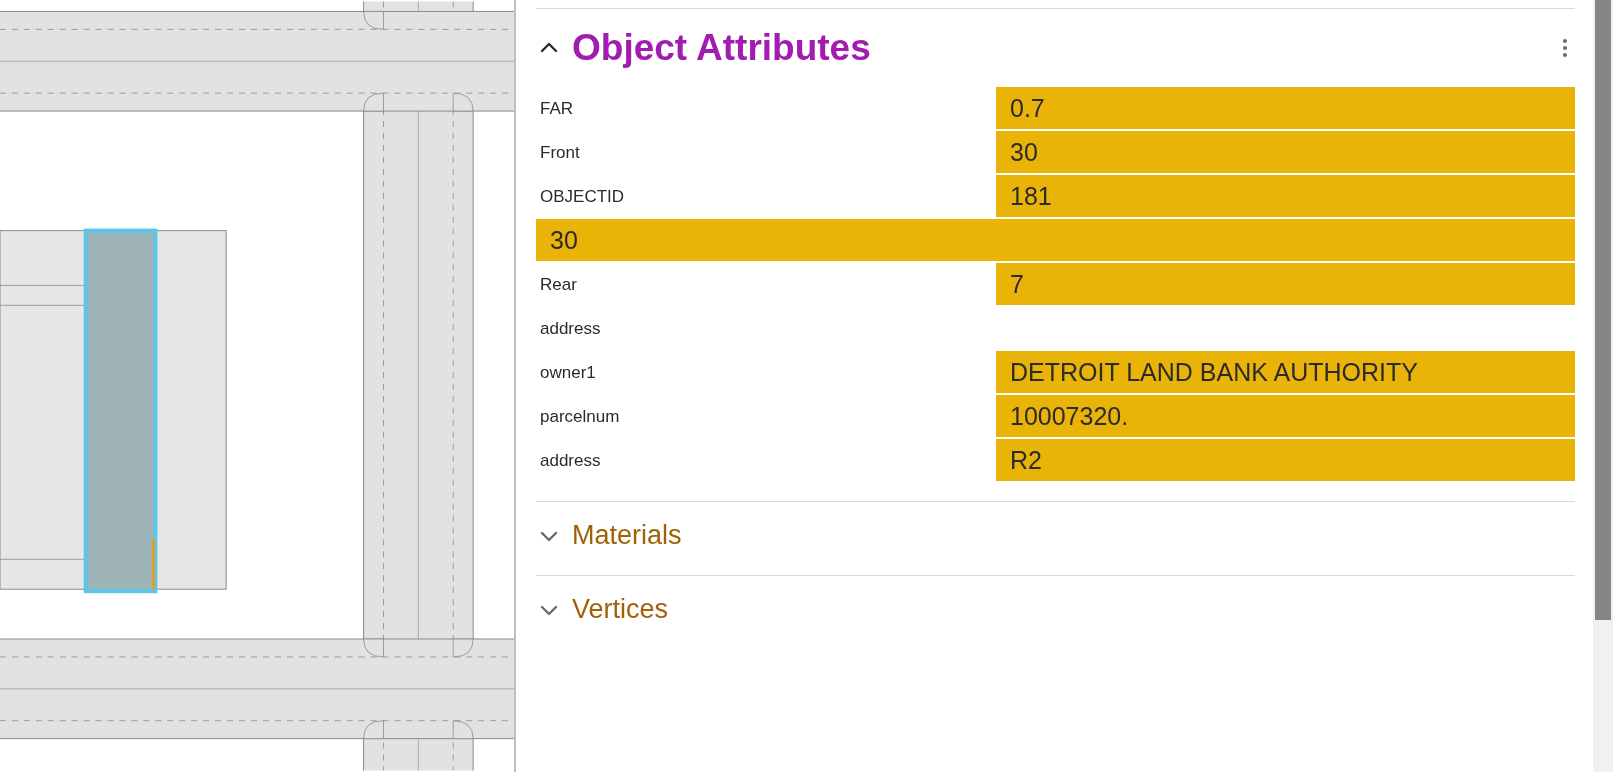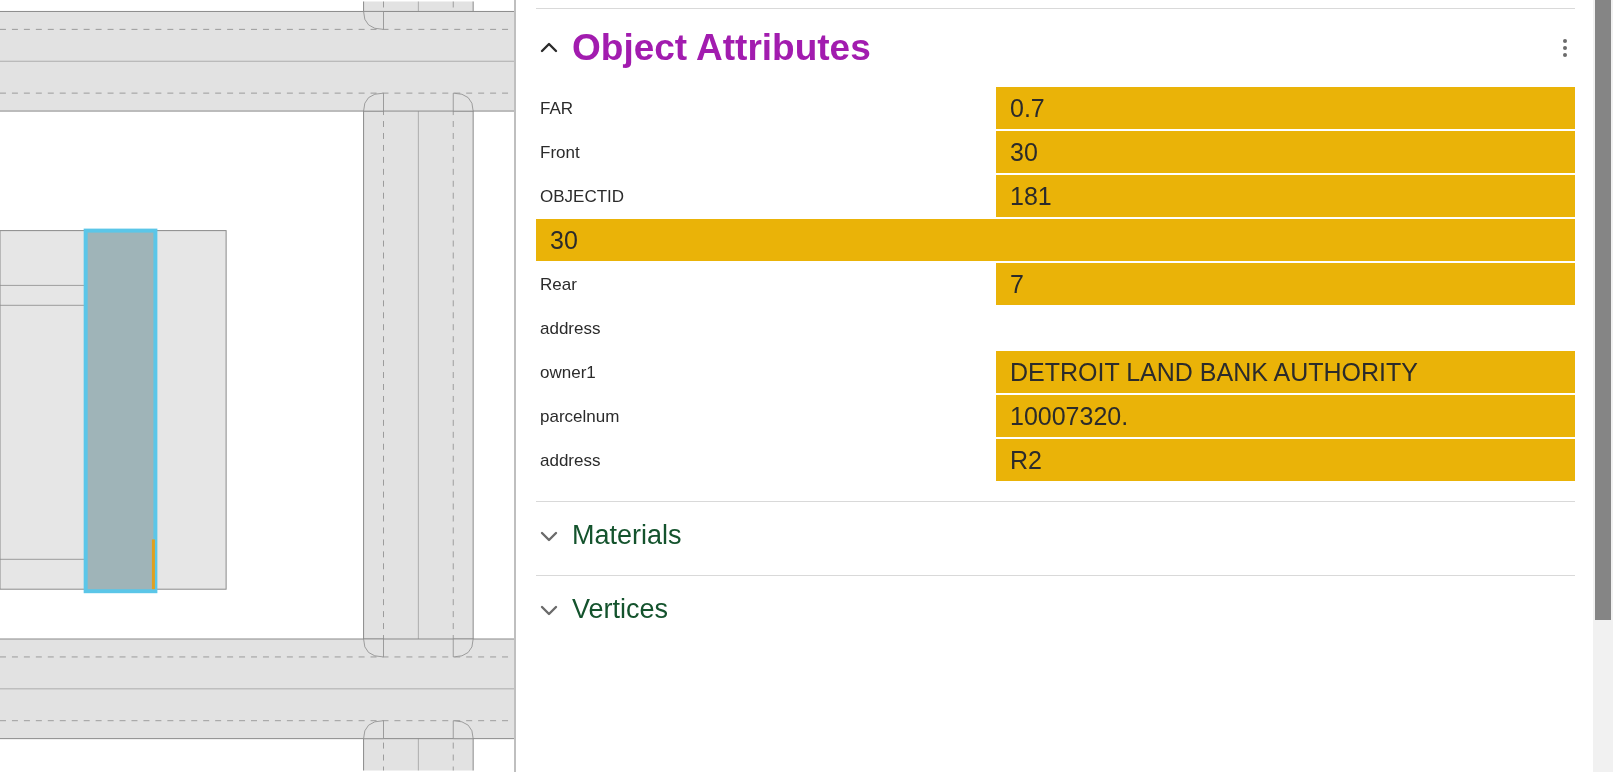--- a/index.html
+++ b/index.html
@@ -65,21 +65,21 @@
     margin-right: 10px;
   }
   .section-header.expanded .title {
     font-size: 37px;
     font-weight: 700;
     color: #a21caf;
   }
   .section-header.collapsed .title {
     font-size: 27px;
     font-weight: 400;
-    color: #14532d;
+    color: #a16207;
   }
   .section-header .spacer { flex: 1; }
   .kebab {
     width: 20px;
     height: 28px;
     display: flex;
     flex-direction: column;
     justify-content: center;
     align-items: center;
     gap: 3px;

